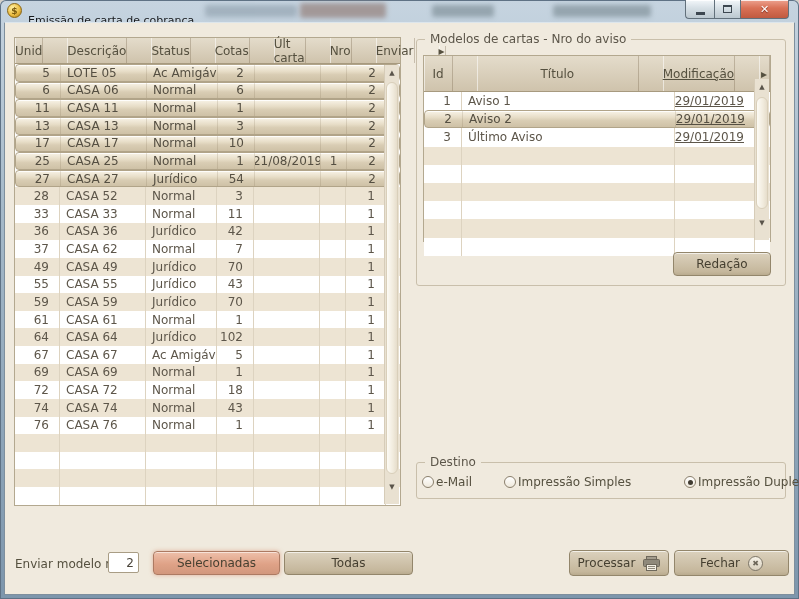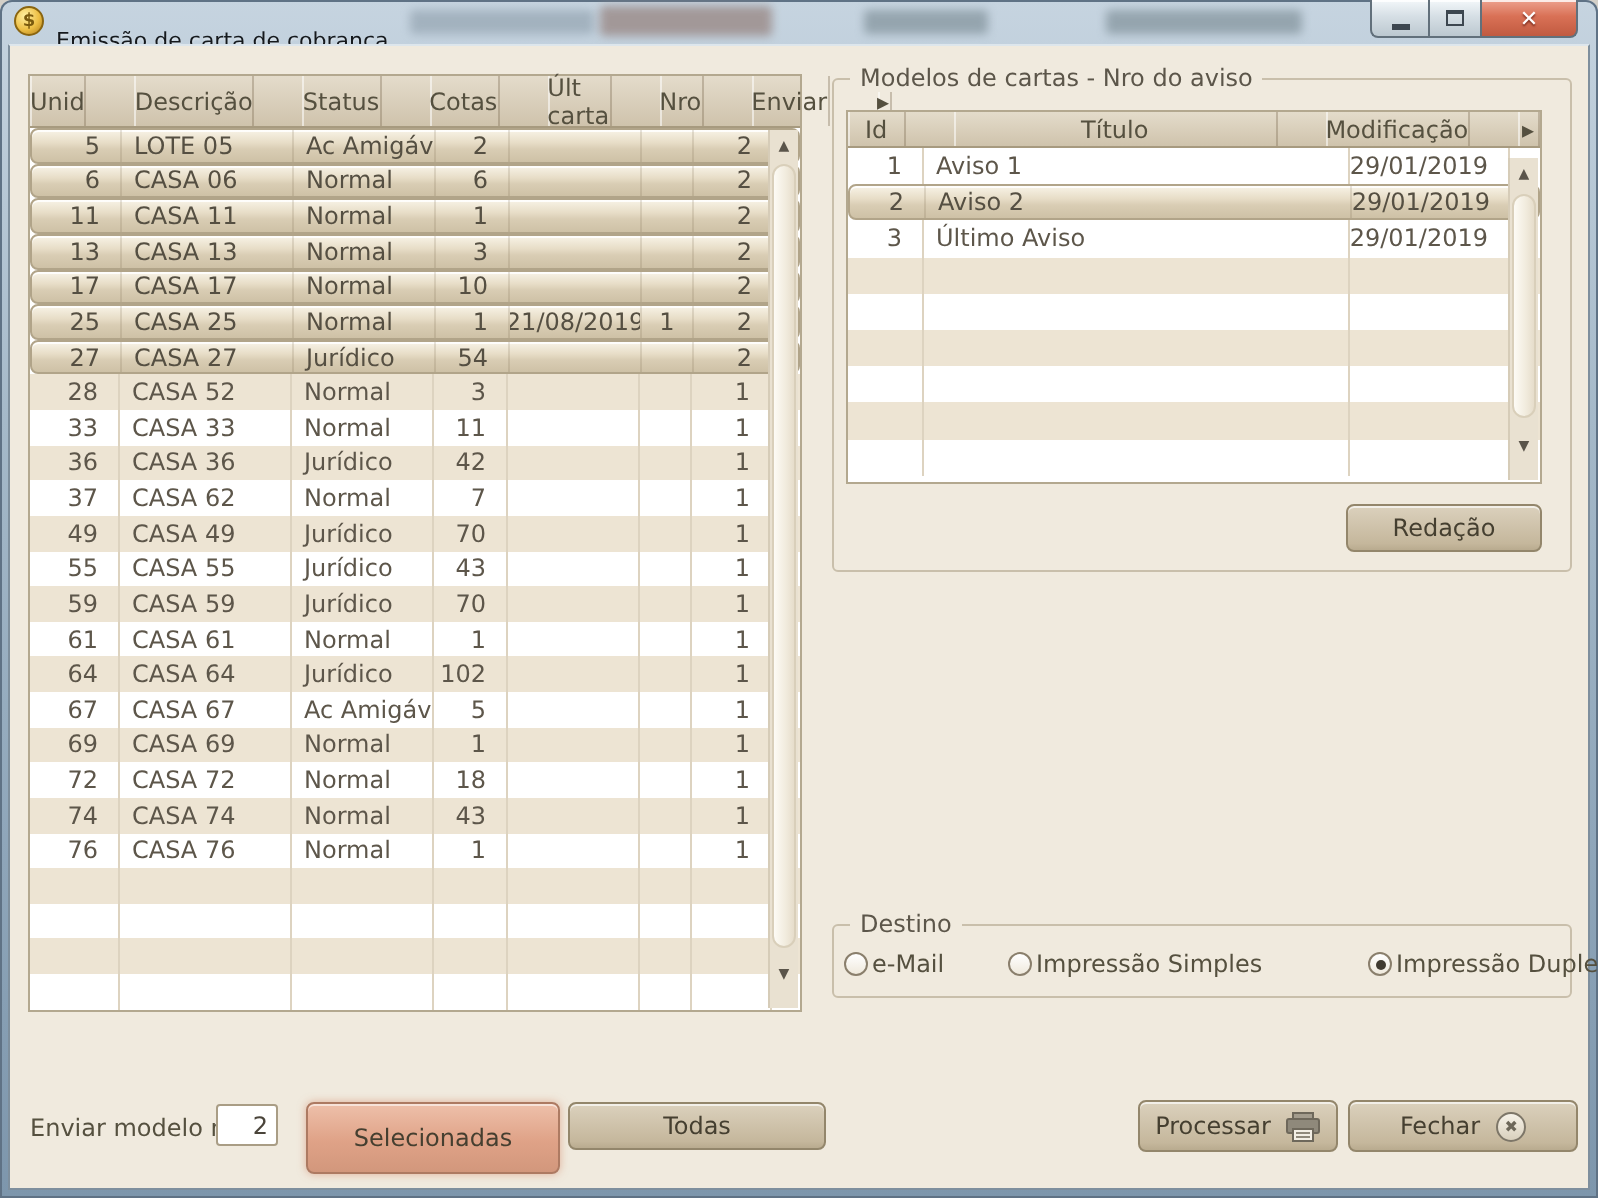--- a/index.html
+++ b/index.html
@@ -85,23 +85,23 @@
   .uarr{ width:14px; }
 
   
   .groupbox{ position:absolute; border:1px solid #c9bfab; border-radius:3px; }
   .legend{
     position:absolute; top:-8px; left:8px; background:#f0eade; padding:0 5px;
     font-size:12px; color:#5c564a; white-space:nowrap;
   }
   #models-box{ left:411px; top:16px; width:370px; height:247px; }
   #models-table{ left:6px; top:15px; width:348px; height:187px; }
-  .thead.small{ height:18px; }
+  .thead.small{ height:36px; }
   #models-body .row{ height:18.2px; flex:none; }
-  .m0{width:38px;} .m1{width:213px;} .m2{width:80px;}
+  .m0{width:38px;} .m1{width:213px;} .m2{width:80px;text-decoration:underline;}
 
   
   .vscroll{ position:absolute; top:27px; right:1px; bottom:1px; width:15px; background:#e9e1d1; border-left:1px solid #d6ccb8; }
   #models-table .vscroll{ top:23px; }
   .sbtn{
     position:absolute; left:0; right:0; height:14px; display:flex; align-items:center; justify-content:center;
     font-size:7px; color:#5a544a; background:#e9e1d1;
   }
   .sbtn.up{ top:1px; } .sbtn.down{ bottom:10px; }
   .sthumb{
@@ -131,21 +131,21 @@
     font-family:"DejaVu Sans", sans-serif; font-size:12px; color:#4a443a; text-align:right; padding-right:4px;
   }
   .btn{
     position:absolute; display:flex; align-items:center; justify-content:center; gap:8px;
     background:linear-gradient(#dbd1bd, #c5b79c 85%, #b9ab8f);
     border:1px solid #93866b; border-radius:4px;
     box-shadow:inset 0 1px 0 rgba(255,255,255,.65);
     font-size:12px; color:#453f30; cursor:default;
   }
   #btn-selecionadas{
-    left:148px; top:528px; width:127px; height:36px;
+    left:148px; top:528px; width:127px; height:24px;
     background:linear-gradient(#eec0aa, #dfa287 55%, #d2977c);
     border:1px solid #ad7a62;
     box-shadow:0 0 4px rgba(209,128,94,.55), inset 0 1px 0 rgba(255,255,255,.55);
   }
   #btn-todas{ left:279px; top:528px; width:129px; height:24px; }
   #btn-redacao{ position:absolute; right:14px; bottom:9px; width:98px; height:24px; left:auto; top:auto; }
   #btn-processar{ left:564px; top:527px; width:100px; height:26px; }
   #btn-fechar{ left:669px; top:527px; width:115px; height:26px; }
   .xcircle{
     width:15px; height:15px; border:1px solid #7d7668; border-radius:50%;

